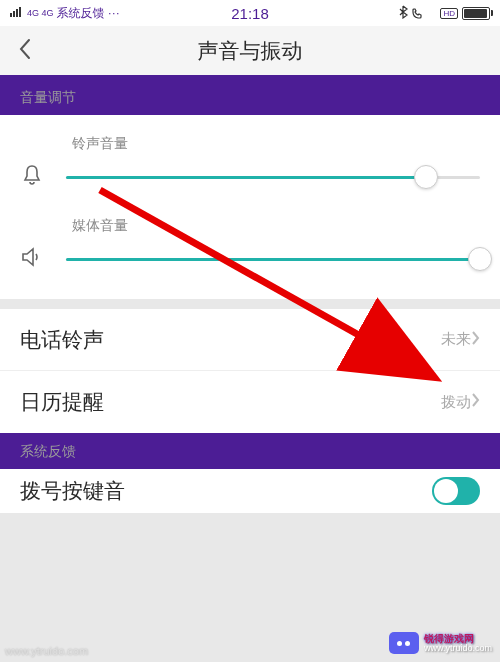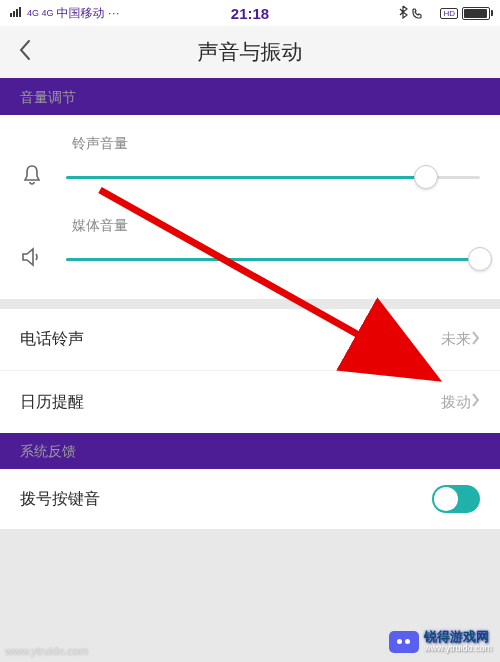--- a/index.html
+++ b/index.html
@@ -16,38 +16,38 @@
       background: #fff;
       display: flex;
       align-items: center;
       justify-content: space-between;
       padding: 0 10px;
       font-size: 12px;
       color: #4c1d95;
     }
     .status-left { display: flex; align-items: center; gap: 3px; }
     .status-right { display: flex; align-items: center; gap: 4px; }
-    .status-center { position: absolute; left: 50%; transform: translateX(-50%); font-weight: 700; font-size: 15px; }
+    .status-center { position: absolute; left: 50%; transform: translateX(-50%); font-weight: 400; font-size: 15px; }
     .signal-4g { font-size: 9px; line-height: 8px; }
     .signal { display: inline-block; }
     .battery {
       width: 28px; height: 13px; border: 1.5px solid #333; border-radius: 2px;
       position: relative; display: flex; align-items: center; padding: 1px;
     }
     .battery::after { content: ''; position: absolute; right: -4px; width: 2px; height: 6px; background: #333; border-radius: 0 1px 1px 0; }
     .battery-fill { background: #333; height: 100%; width: 95%; border-radius: 1px; }
     .hd-box { border: 1px solid #333; font-size: 8px; padding: 0 2px; border-radius: 2px; }
 
     .nav-header {
       height: 53px;
       background: #f5f5f5;
       display: flex;
       align-items: center;
       position: relative;
-      border-bottom: 1px solid #4c1d95;
+      border-bottom: 4px solid #4c1d95;
     }
     .back-btn { padding: 0 18px; color: #555; }
     .nav-title {
       position: absolute; left: 50%; transform: translateX(-50%);
       font-size: 21px; color: #2a2a2a;
     }
 
     .section-header {
       padding: 10px 20px 8px;
       font-size: 14px;
@@ -94,28 +94,28 @@
 
     .list-section { background: #fff; margin-top: 10px; }
     .list-row {
       height: 62px;
       display: flex;
       align-items: center;
       justify-content: space-between;
       padding: 0 20px;
       border-bottom: 1px solid #eee;
     }
-    .list-label { font-size: 16px; color: #2a2a2a; }
+    .list-label { font-size: 21px; color: #2a2a2a; }
     .list-right { display: flex; align-items: center; gap: 0; }
     .list-value { font-size: 15px; color: #aaa; }
     .chevron { color: #bbb; }
 
     .toggle-row {
       background: #fff;
-      height: 60px;
+      height: 44px;
       display: flex;
       align-items: center;
       justify-content: space-between;
       padding: 0 20px;
     }
     .toggle {
       width: 48px; height: 28px;
       background: #20b2aa;
       border-radius: 14px;
       position: relative;
@@ -153,39 +153,39 @@
       color: #fff;
     }
     .wm-logo {
       width: 30px; height: 22px;
       background: #5b5fef;
       border-radius: 5px;
       display: flex; align-items: center; justify-content: center;
       gap: 3px;
     }
     .wm-dot { width: 5px; height: 5px; background: #fff; border-radius: 50%; }
-    .wm-text { font-size: 13px; font-weight: bold; text-shadow: 0 0 3px #5b5fef, 1px 1px 2px rgba(0,0,0,0.5); color: #0c4a6e; }
+    .wm-text { font-size: 10px; font-weight: bold; text-shadow: 0 0 3px #5b5fef, 1px 1px 2px rgba(0,0,0,0.5); color: #be185d; }
     .wm-url { font-size: 9px; color: #fff; text-shadow: 1px 1px 2px rgba(0,0,0,0.5); }
     .wm-col { display: flex; flex-direction: column; line-height: 1.1; }
   </style>
 </head>
 <body>
 
 <div class="status-bar">
   <div class="status-left">
     <span class="signal">
       <svg width="14" height="11" viewBox="0 0 14 11">
           <rect x="0" y="7" width="2" height="4" fill="#333"></rect>
           <rect x="3" y="5" width="2" height="6" fill="#333"></rect>
           <rect x="6" y="3" width="2" height="8" fill="#333"></rect>
           <rect x="9" y="1" width="2" height="10" fill="#333"></rect>
         </svg>
     </span>
     <span class="signal-4g">4G 4G</span>
-    <span>中国移动 ···</span>
+    <span>系统反馈 ···</span>
   </div>
   <div class="status-center">21:18</div>
   <div class="status-right">
     <span>
       <svg width="9" height="14" viewBox="0 0 9 14" stroke="#333" stroke-width="1.2" fill="none">
           <path d="M4 1 L8 4 L4 7 L4 1 M4 7 L8 10 L4 13 L4 7 M1 4 L4 7 M1 10 L4 7"></path>
         </svg>
     </span>
     <span style="display:flex;align-items:center;gap:17px">
       <svg width="11" height="11" viewBox="0 0 11 11" stroke="#333" stroke-width="1.2" fill="none">

